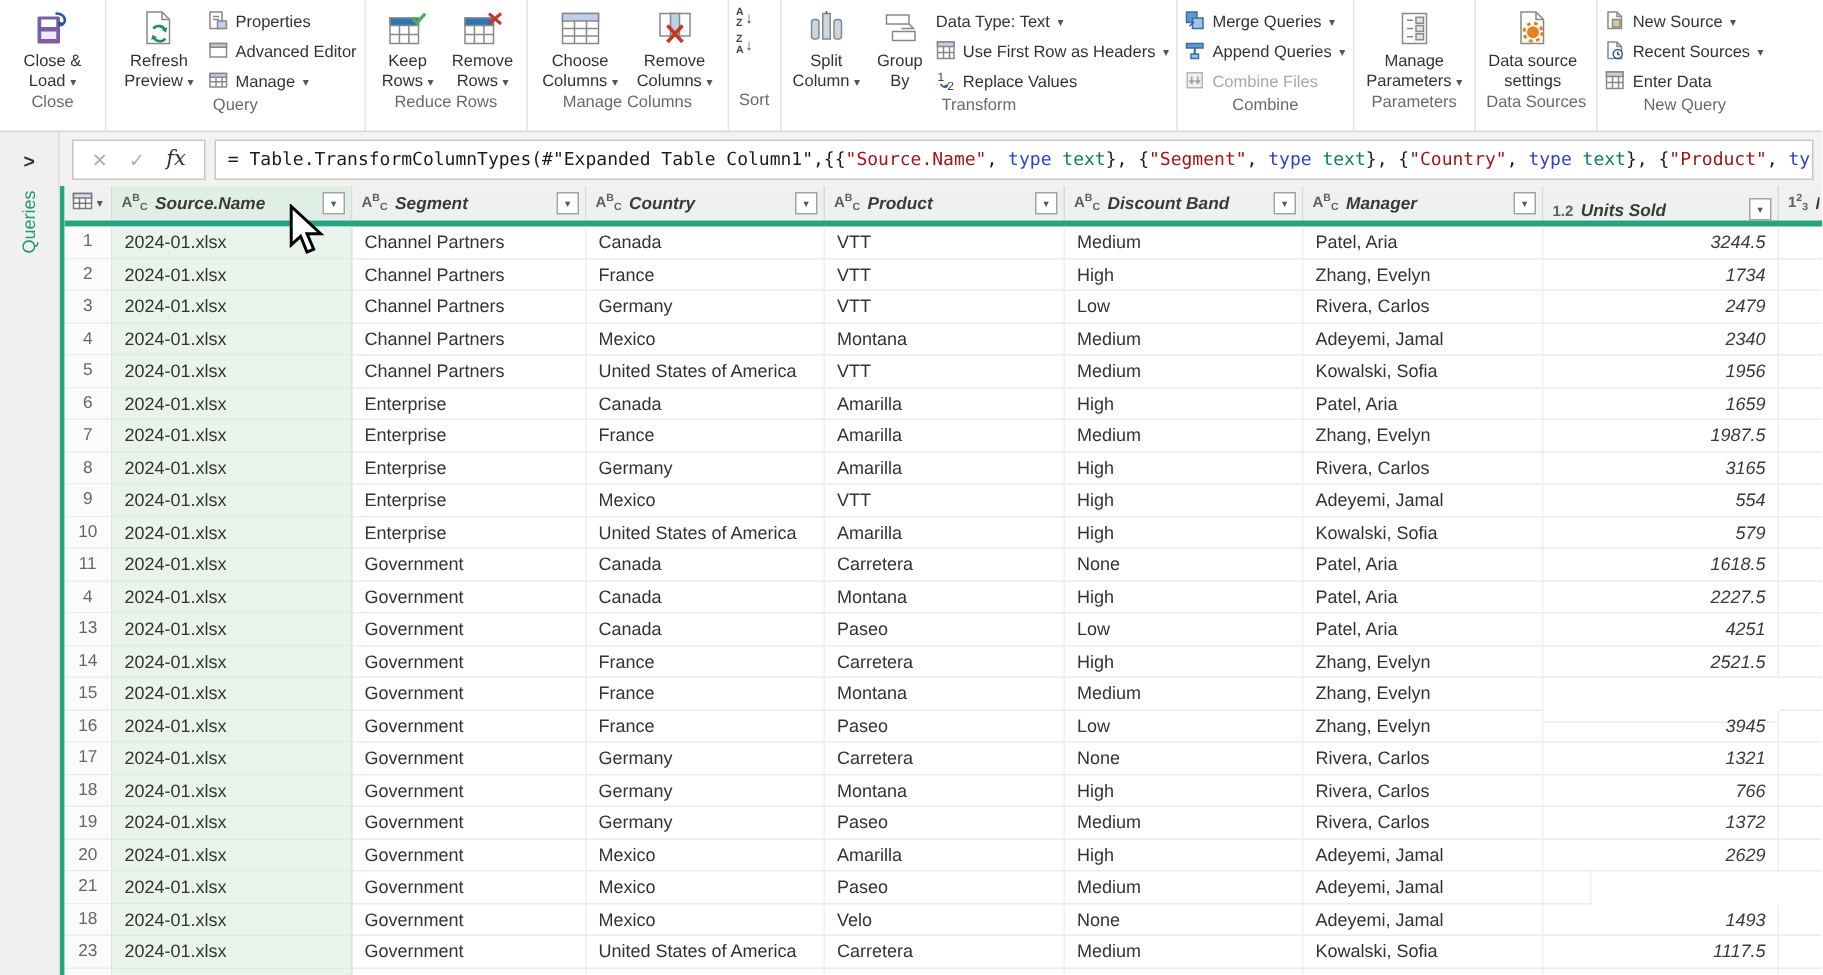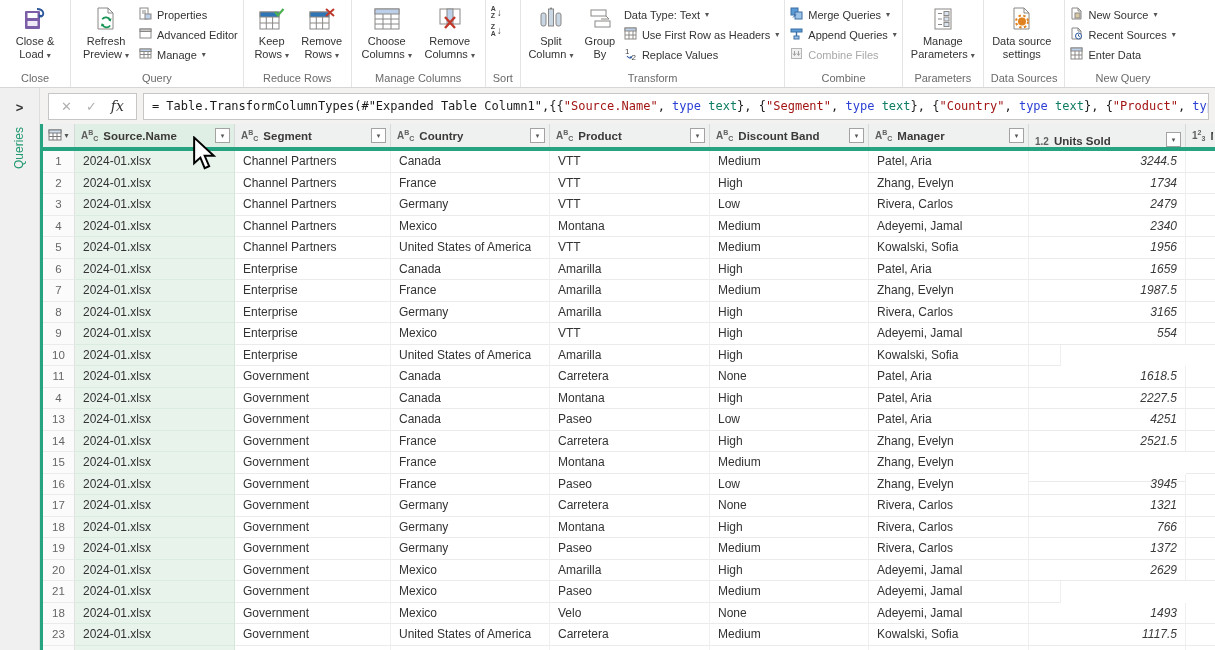--- a/index.html
+++ b/index.html
@@ -3,21 +3,21 @@
 <meta charset="utf-8">
 <style>
   * { box-sizing: border-box; margin: 0; padding: 0; }
   html,body { width:1215px; height:650px; overflow:hidden; }
   body { font-family:"Liberation Sans", sans-serif; background:#fff; position:relative; }
 
   
   .ribbon { display:flex; height:88px; background:#fff; border-bottom:1px solid #d6d6d6; align-items:stretch; }
   .rgroup { display:flex; flex-direction:column; justify-content:space-between; border-right:1px solid #e4e4e4; padding:3px 5px 0; flex:none; }
   .rgroup-body { display:flex; align-items:flex-start; gap:3px; }
-  .rgroup-label { text-align:center; font-size:11px; color:#6a6a6a; padding:1px 2px 3px; white-space:nowrap; }
+  .rgroup-label { text-align:center; font-size:11px; color:#6a6a6a; padding:1px 2px 14px; white-space:nowrap; }
   .btn-large { display:flex; flex-direction:column; align-items:center; width:60px; font-size:11px; color:#333; text-align:center; line-height:1.18; cursor:default; }
   .btn-large .bicon { height:32px; display:flex; align-items:center; justify-content:center; }
   .btn-large .blabel { white-space:normal; }
   .smallcol { display:flex; flex-direction:column; padding-top:3px; gap:3px; }
   .btn-small { display:flex; align-items:center; gap:5px; font-size:11px; color:#333; height:17px; white-space:nowrap; cursor:default; }
   .btn-small.disabled { color:#a8a8a8; }
   .caret { font-size:8px; color:#555; }
   .sortstackwrap { display:flex; flex-direction:column; gap:4px; padding-top:2px; }
   .sortbtn { display:flex; align-items:center; gap:1px; }
   .sortletters { display:flex; flex-direction:column; font-size:7px; font-weight:700; color:#444; line-height:1; }
@@ -38,21 +38,21 @@
   .fb-fx { font-family:"DejaVu Serif", serif; font-style:italic; font-size:14px; color:#333; }
   .formula-input { flex:1; background:#fff; border:1px solid #c8c6c4; height:27px; display:flex; align-items:center; padding:0 8px; font-family:"DejaVu Sans Mono", monospace; font-size:12px; white-space:pre; overflow:hidden; }
   .seg-plain { color:#1b1b1b; } .seg-string { color:#a31515; }
   .seg-keyword { color:#2b3fd4; } .seg-typename { color:#0e7d62; }
 
   
   .grid { flex:1; background:#fff; border-left:3px solid #26a482; overflow:hidden; display:flex; flex-direction:column; min-width:0; }
   .header-row { display:flex; height:23px; flex:none; }
   .hcell { display:flex; align-items:center; gap:5px; padding:0 4px 0 6px; background:#eef1ef; border-right:1px solid #d7dad8; font-size:11.5px; color:#3b3a39; flex:none; overflow:hidden; }
   .hcell.sel { background:#e0efe5; }
-  .hcell .hname { flex:1; white-space:nowrap; overflow:hidden; font-weight:700; }
+  .hcell .hname { flex:1; white-space:nowrap; overflow:hidden; font-weight:700;font-style:italic; }
   .corner { width:32px; justify-content:center; gap:2px; padding:0 2px; }
   .filter-btn { width:15px; height:15px; flex:none; border:1px solid #a5a3a1; background:#fff; font-size:7px; color:#555; display:flex; align-items:center; justify-content:center; }
   .type-icon { font-weight:700; color:#5f5f5f; font-size:10px; line-height:1; white-space:nowrap; flex:none; }
   .type-icon .up { font-size:7px; vertical-align:4px; }
   .type-icon .dn { font-size:7px; vertical-align:-2px; }
   .accent-band { height:4px; flex:none; background:#26a482; }
   .grid-body { flex:1; overflow:hidden; }
   .grid-row { display:flex; height:21.5px; }
   .cell { border-right:1px solid #efefef; border-bottom:1px solid #ebebeb; padding:0 8px; font-size:12px; color:#333; display:flex; align-items:center; white-space:nowrap; overflow:hidden; flex:none; }
   .cell.rownum { width:32px; justify-content:center; padding:0 4px; color:#666; font-size:11.5px; background:#fbfbfb; border-right:1px solid #e2e2e2; }
@@ -553,20 +553,21 @@
             <div class="cell" style="width: 32px;"></div>
           </div>
           <div class="grid-row">
             <div class="cell rownum">10</div>
             <div class="cell colsel" style="width: 160px;">2024-01.xlsx</div>
             <div class="cell" style="width: 156px;">Enterprise</div>
             <div class="cell" style="width: 159px;">United States of America</div>
             <div class="cell" style="width: 160px;">Amarilla</div>
             <div class="cell" style="width: 159px;">High</div>
             <div class="cell" style="width: 160px;">Kowalski, Sofia</div>
+            <div class="cell numeric" style="width: 157px;">579</div>
             <div class="cell" style="width: 32px;"></div>
           </div>
           <div class="grid-row">
             <div class="cell rownum">11</div>
             <div class="cell colsel" style="width: 160px;">2024-01.xlsx</div>
             <div class="cell" style="width: 156px;">Government</div>
             <div class="cell" style="width: 159px;">Canada</div>
             <div class="cell" style="width: 160px;">Carretera</div>
             <div class="cell" style="width: 159px;">None</div>
             <div class="cell" style="width: 160px;">Patel, Aria</div>

